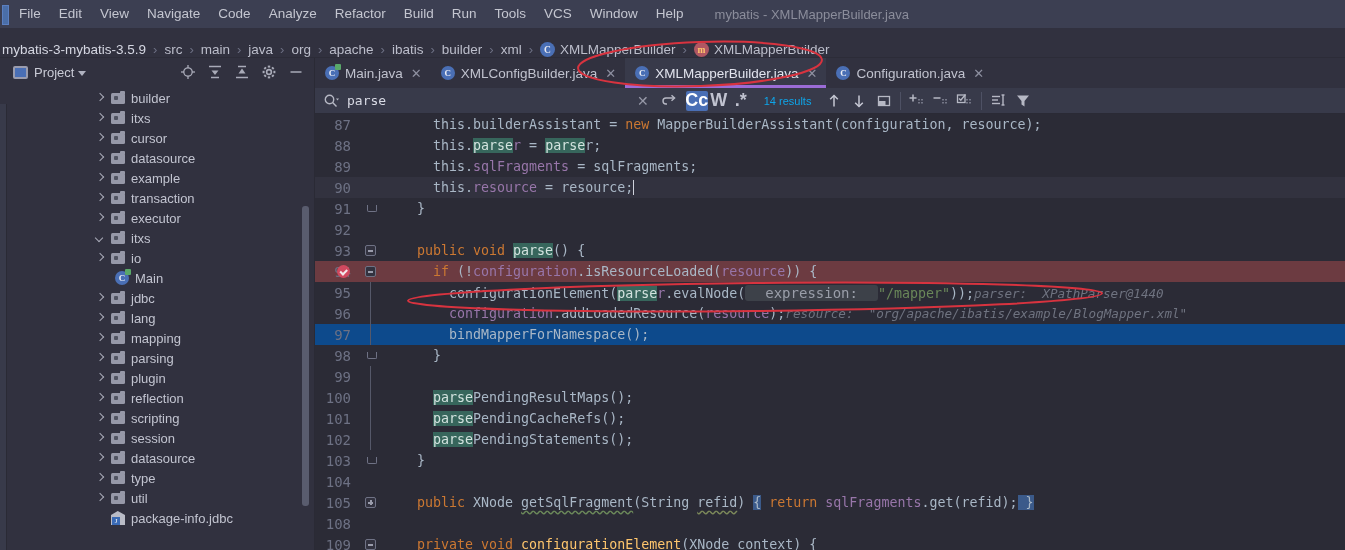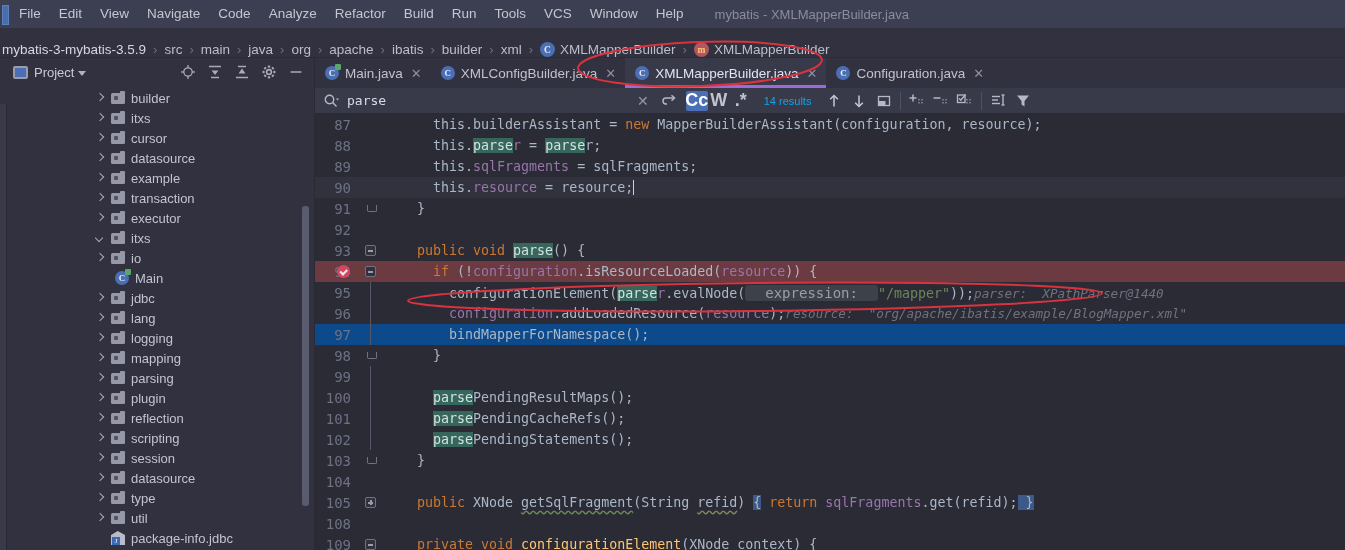--- a/index.html
+++ b/index.html
@@ -380,25 +380,20 @@
           <span>jdbc</span>
         </div>
       <div class="trow">
           <span class="arrow right"></span>
           <span class="folder-ic"></span>
           <span>lang</span>
         </div>
       <div class="trow">
           <span class="arrow right"></span>
           <span class="folder-ic"></span>
-          <span>logging</span>
-        </div>
-      <div class="trow">
-          <span class="arrow right"></span>
-          <span class="folder-ic"></span>
           <span>mapping</span>
         </div>
       <div class="trow">
           <span class="arrow right"></span>
           <span class="folder-ic"></span>
           <span>parsing</span>
         </div>
       <div class="trow">
           <span class="arrow right"></span>
           <span class="folder-ic"></span>

